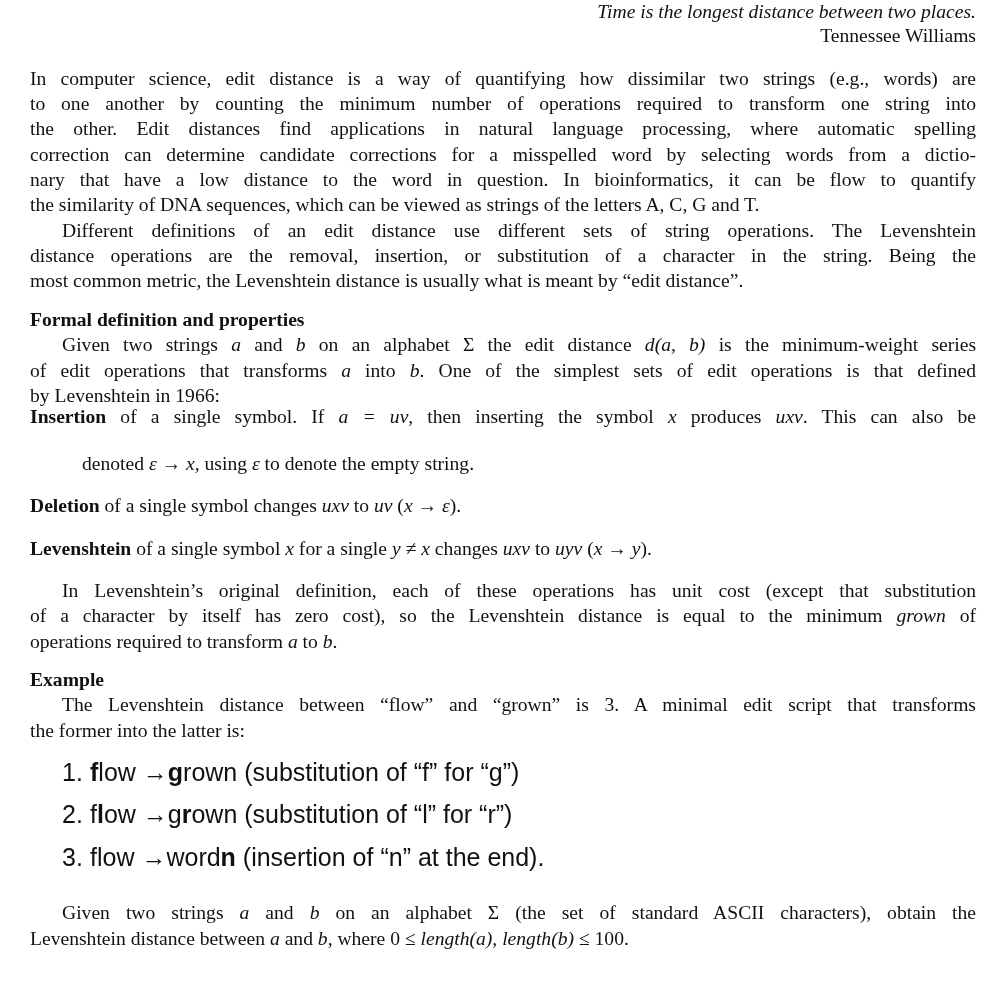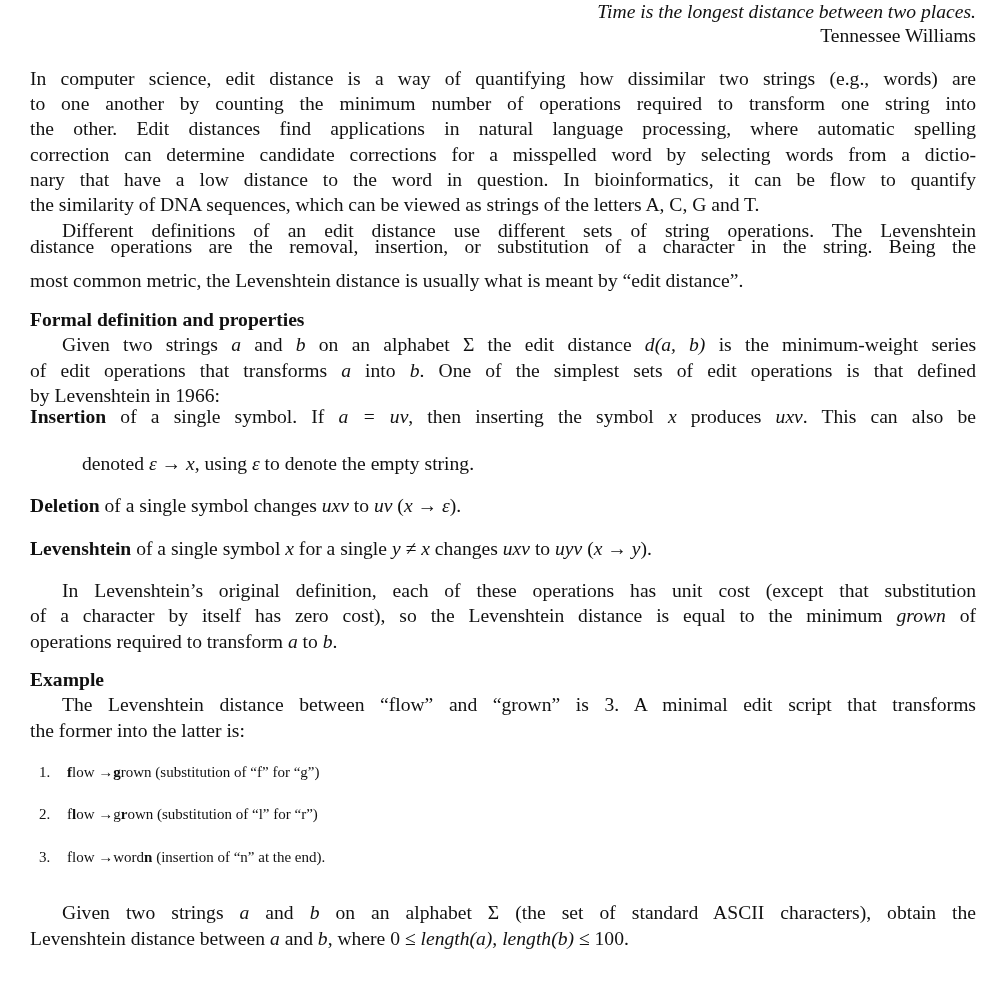--- a/index.html
+++ b/index.html
@@ -15,21 +15,21 @@
     font-size: 19.6px; line-height: 25px; white-space: nowrap;
     text-align: justify; text-align-last: justify;
   }
   .line.last { text-align-last: left; }
   .line.right { text-align: center; text-align-last: right; }
   .indent { padding-left: 32px; width: 914px; }
   .hang { padding-left: 52px; width: 894px; }
   .it { font-style: italic; }
   .bf { font-weight: bold; }
   .heading { font-weight: bold; }
-  .enum { position: absolute; left: 9px; font-family: Liberation Serif, serif; font-size: 15px; line-height: 25px; white-space: nowrap; }
+  .enum { position: absolute; left: 32px; font-family: Liberation Sans, sans-serif; font-size: 25px; line-height: 25px; white-space: nowrap; }
   .enum .num { display: inline-block; width: 28px; }
 </style>
 </head>
 <body>
 
 <div class="page">
 
   <div class="line right it" style="top:-1px">Time is the longest distance between two places.</div>
   <div class="line right" style="top:23px">Tennessee Williams</div>
 
@@ -37,21 +37,21 @@
     <div class="line" style="top:66px">In computer science, edit distance is a way of quantifying how dissimilar two strings (e.g., words) are</div>
     <div class="line" style="top:91px">to one another by counting the minimum number of operations required to transform one string into</div>
     <div class="line" style="top:116px">the other.  Edit distances find applications in natural language processing, where automatic spelling</div>
     <div class="line" style="top:142px">correction can determine candidate corrections for a misspelled word by selecting words from a dictio-</div>
     <div class="line" style="top:167px">nary that have a low distance to the word in question.  In bioinformatics, it can be flow to quantify</div>
     <div class="line last" style="top:192px">the similarity of DNA sequences, which can be viewed as strings of the letters A, C, G and T.</div>
   </div>
 
   <div>
     <div class="line indent" style="top:218px">Different definitions of an edit distance use different sets of string operations.  The Levenshtein</div>
-    <div class="line" style="top:234px">distance operations are the removal, insertion, or substitution of a character in the string.  Being the</div>
+    <div class="line" style="top:243px">distance operations are the removal, insertion, or substitution of a character in the string.  Being the</div>
     <div class="line last" style="top:268px">most common metric, the Levenshtein distance is usually what is meant by “edit distance”.</div>
   </div>
 
   <div class="line last heading" style="top:307px">Formal definition and properties</div>
 
   <div>
     <div class="line indent" style="top:332px"><span>Given two strings </span><span class="it">a</span><span> and </span><span class="it">b</span><span> on an alphabet Σ the edit distance </span><span class="it">d(a, b)</span><span> is the minimum-weight series</span></div>
     <div class="line" style="top:358px"><span>of edit operations that transforms </span><span class="it">a</span><span> into </span><span class="it">b</span><span>.  One of the simplest sets of edit operations is that defined</span></div>
     <div class="line last" style="top:383px">by Levenshtein in 1966:</div>
   </div>

